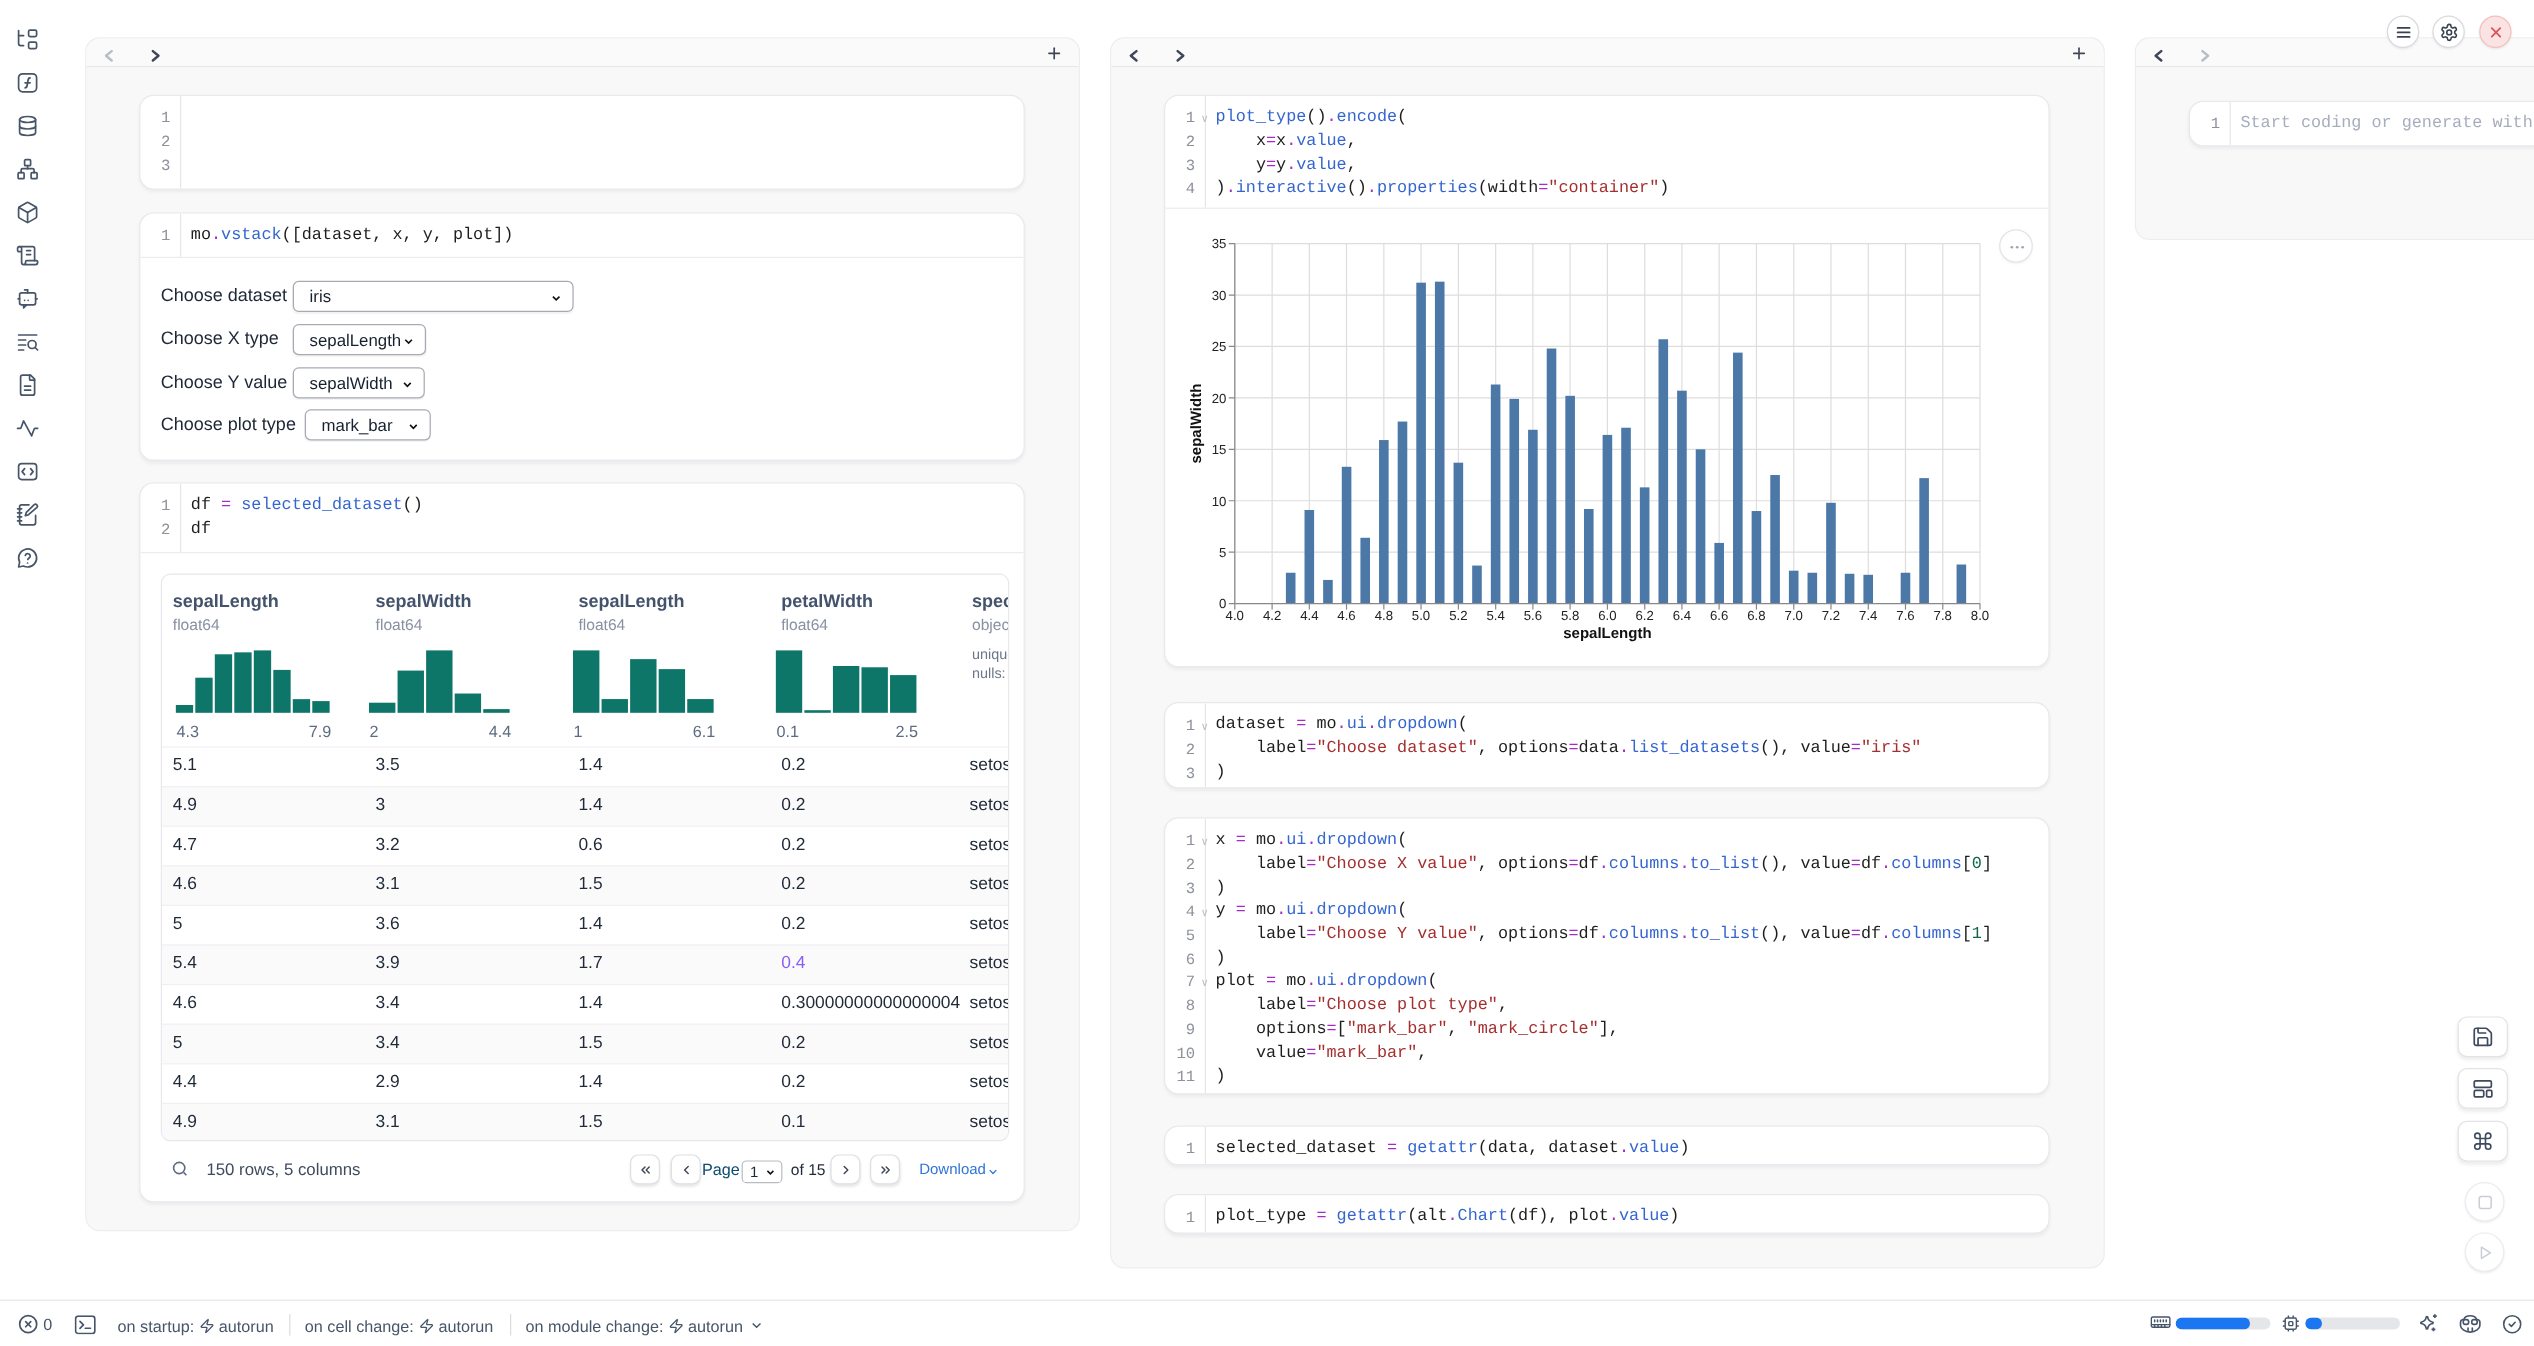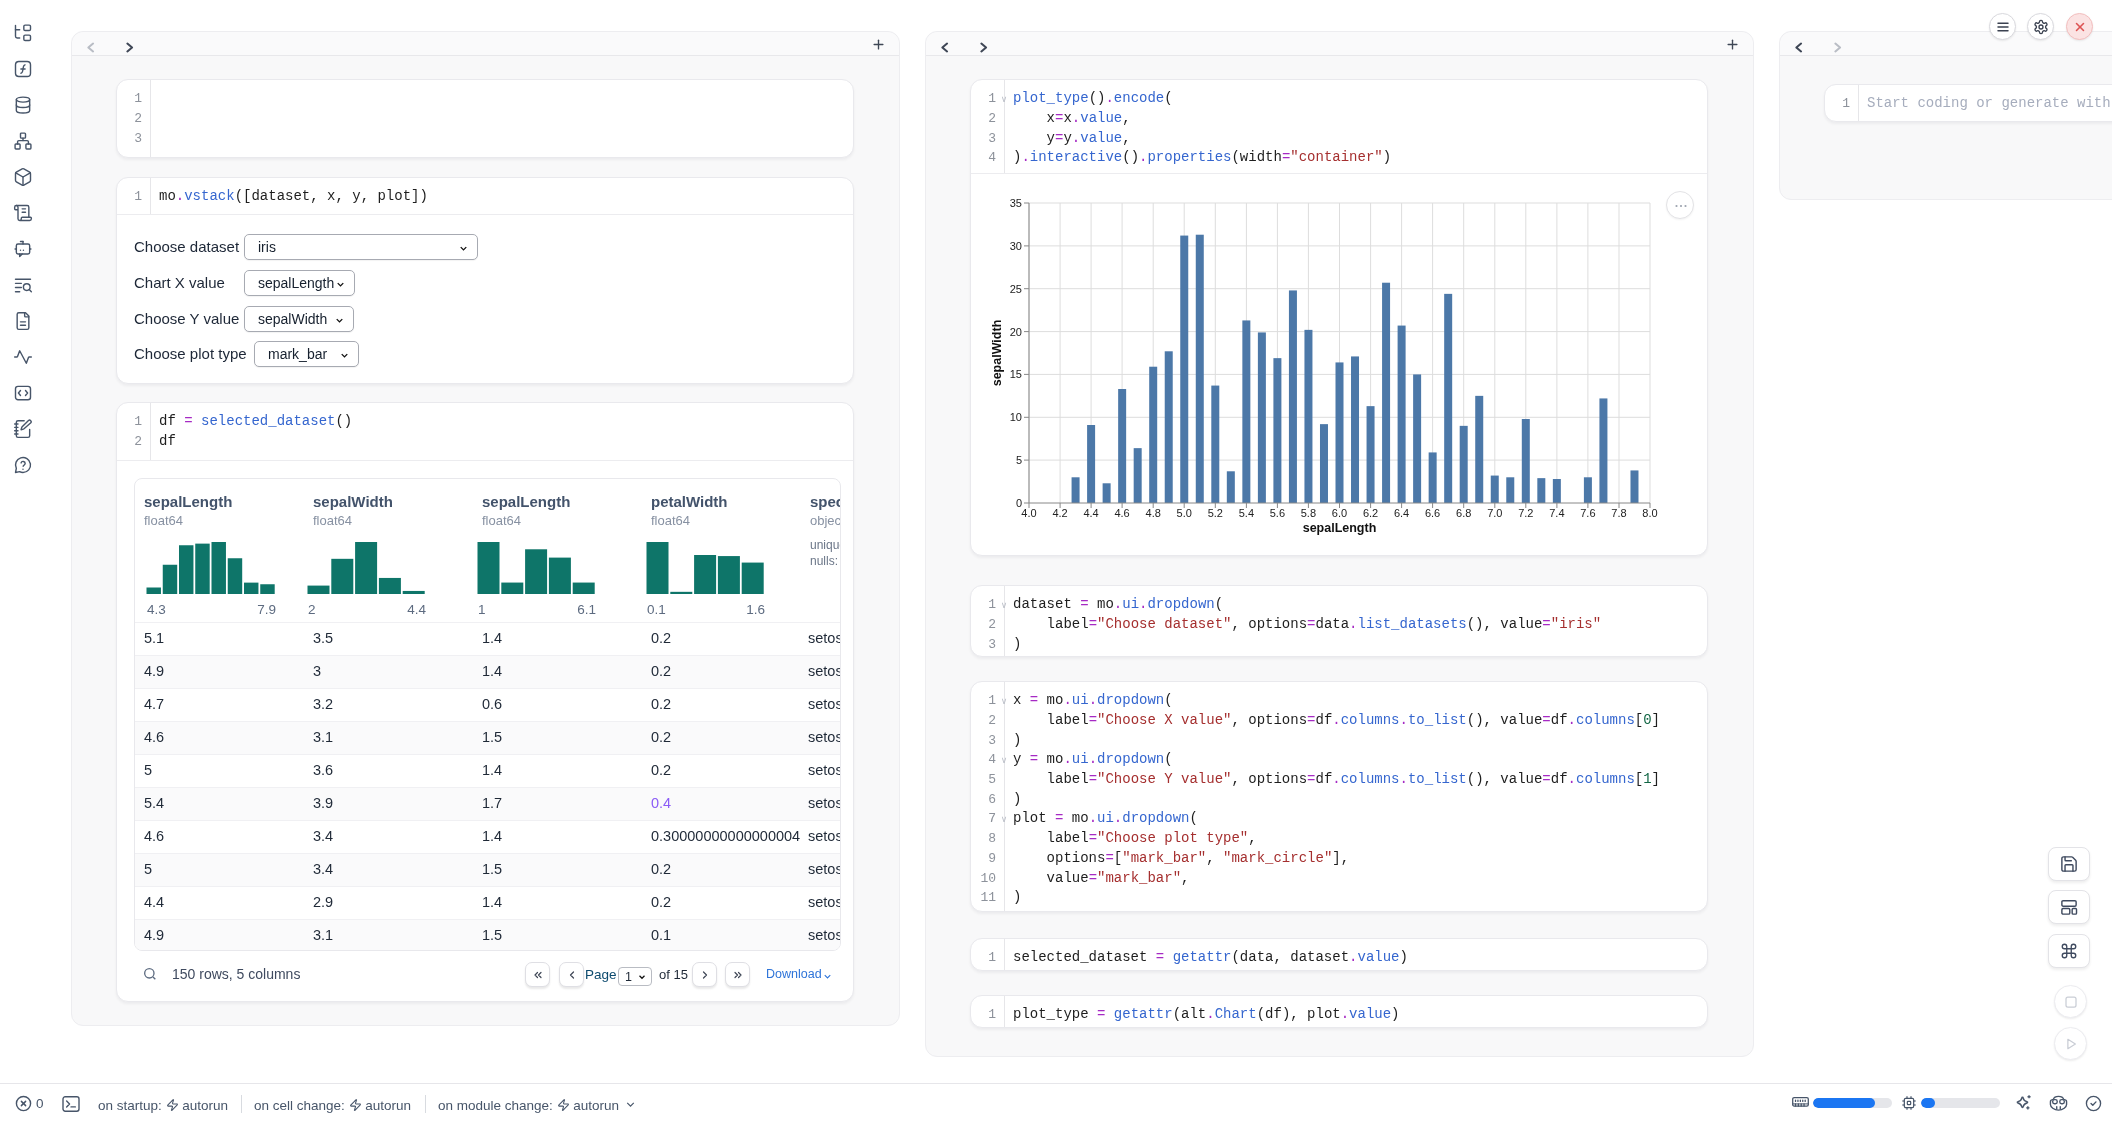--- a/index.html
+++ b/index.html
@@ -158,21 +158,21 @@
     </div>
     <div class="code" style="top:9.2px">mo<span class="o">.</span><span class="f">vstack</span>([dataset, x, y, plot])</div>
     <div class="abs" style="left:0;right:0;top:36.5px;border-top:1px solid #ececef"></div>
     <div class="lbl" style="left:17px;top:60px">Choose dataset</div>
     <div class="sel" style="left:127px;top:56px;width:234px;height:26px">
       <div class="abs" style="left:13px;top:4px">iris</div>
       <svg class="ch" width="11" height="11" viewBox="0 0 24 24" fill="none" stroke="#111" stroke-width="3">
         <path d="m6 9 6 6 6-6"></path>
       </svg>
     </div>
-    <div class="lbl" style="left:17px;top:96px">Chart X value</div>
+    <div class="lbl" style="left:17px;top:96px">Choose X type</div>
     <div class="sel" style="left:127px;top:92px;width:111px;height:26px">
       <div class="abs" style="left:13px;top:4px">sepalLength</div>
       <svg class="ch" width="11" height="11" viewBox="0 0 24 24" fill="none" stroke="#111" stroke-width="3">
         <path d="m6 9 6 6 6-6"></path>
       </svg>
     </div>
     <div class="lbl" style="left:17px;top:132px">Choose Y value</div>
     <div class="sel" style="left:127px;top:128px;width:110px;height:26px">
       <div class="abs" style="left:13px;top:4px">sepalWidth</div>
       <svg class="ch" width="11" height="11" viewBox="0 0 24 24" fill="none" stroke="#111" stroke-width="3">
@@ -237,21 +237,21 @@
           <rect x="71.90" y="15.08" width="22.00" height="37.92" fill="#0e7569"></rect>
           <rect x="95.70" y="21.58" width="22.00" height="31.42" fill="#0e7569"></rect>
         </svg></div>
       <div class="abs" style="left:12px;top:123px;font-size:13.5px;color:#5d6b80">4.3</div>
       <div class="abs" style="left:11px;top:123px;width:130px;text-align:right;font-size:13.5px;color:#5d6b80">7.9</div>
       <div class="abs" style="left:173px;top:123px;font-size:13.5px;color:#5d6b80">2</div>
       <div class="abs" style="left:172px;top:123px;width:119px;text-align:right;font-size:13.5px;color:#5d6b80">4.4</div>
       <div class="abs" style="left:343px;top:123px;font-size:13.5px;color:#5d6b80">1</div>
       <div class="abs" style="left:342px;top:123px;width:119px;text-align:right;font-size:13.5px;color:#5d6b80">6.1</div>
       <div class="abs" style="left:512px;top:123px;font-size:13.5px;color:#5d6b80">0.1</div>
-      <div class="abs" style="left:511px;top:123px;width:119px;text-align:right;font-size:13.5px;color:#5d6b80">1.6</div>
+      <div class="abs" style="left:511px;top:123px;width:119px;text-align:right;font-size:13.5px;color:#5d6b80">2.5</div>
       <div class="abs" style="left:675px;top:59px;font-size:12px;color:#6b7688">unique</div>
       <div class="abs" style="left:675px;top:75px;font-size:12px;color:#6b7688">nulls:</div>
       <div class="rowline" style="top:143px"></div>
       <div class="abs" style="left:9px;top:151px;font-size:14.5px;color:#1f2937;z-index:2">5.1</div>
       <div class="abs" style="left:178px;top:151px;font-size:14.5px;color:#1f2937;z-index:2">3.5</div>
       <div class="abs" style="left:347px;top:151px;font-size:14.5px;color:#1f2937;z-index:2">1.4</div>
       <div class="abs" style="left:516px;top:151px;font-size:14.5px;color:#1f2937;z-index:2">0.2</div>
       <div class="abs" style="left:673px;top:151px;font-size:14.5px;color:#1f2937;z-index:2">setosa</div>
       <div class="abs" style="left:0;right:0;top:176px;height:33px;background:#fafafb"></div>
       <div class="rowline" style="top:176px"></div>

